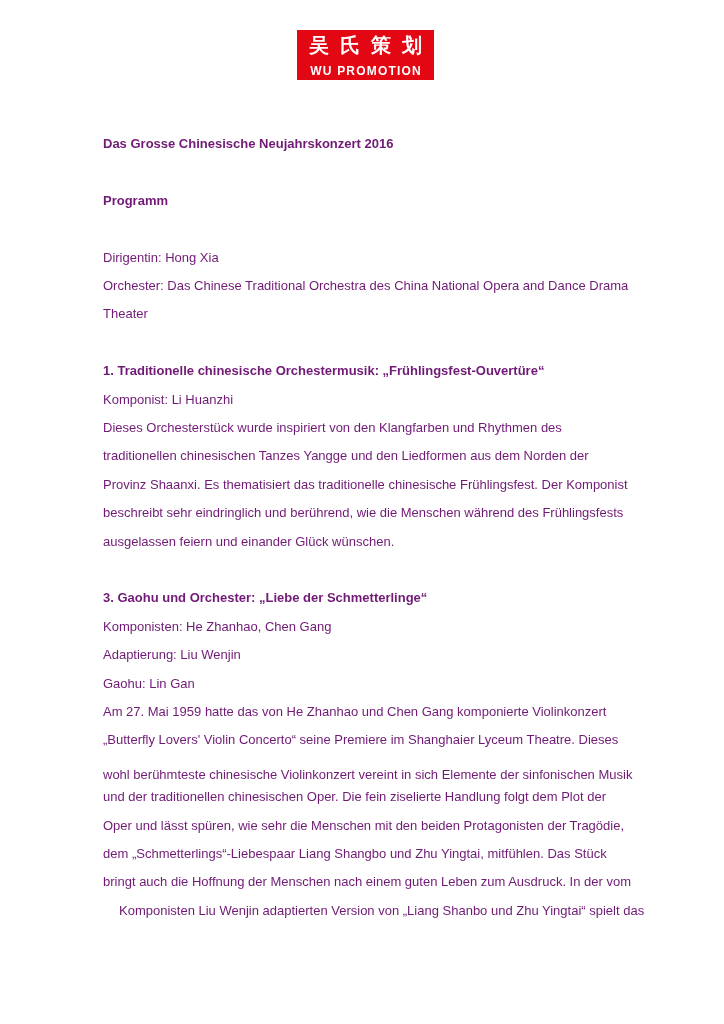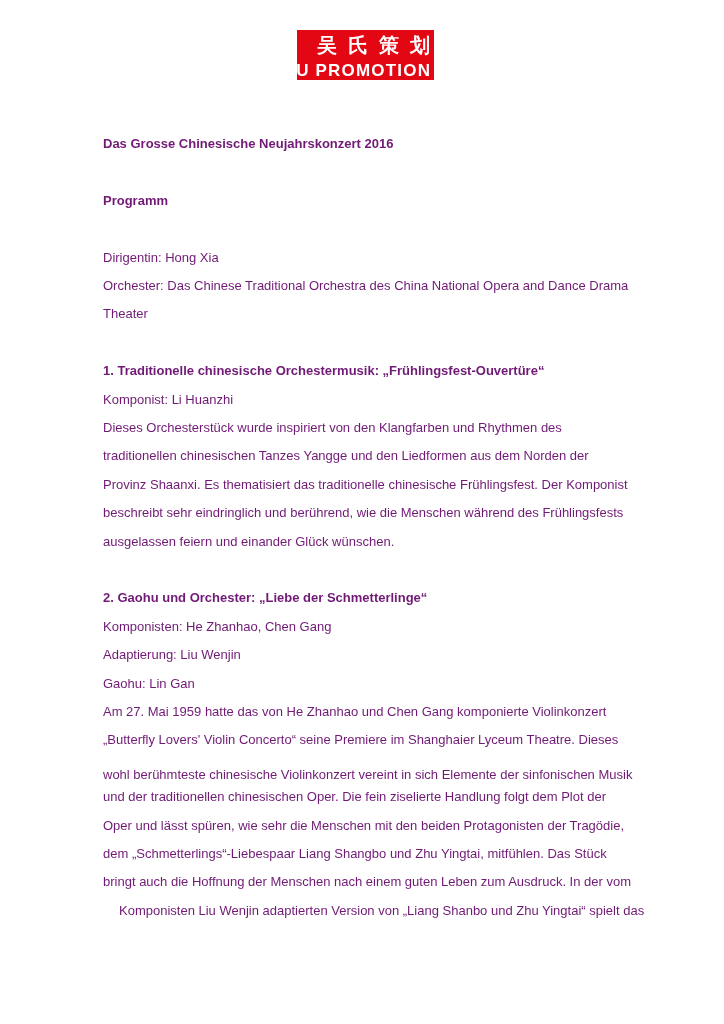--- a/index.html
+++ b/index.html
@@ -22,37 +22,37 @@
   .logo {
     position: absolute;
     left: 297px;
     top: 30px;
     width: 137px;
     height: 50px;
     background: #e30613;
     color: #ffffff;
     display: flex;
     flex-direction: column;
-    align-items: flex-end;
+    align-items: center;
     justify-content: center;
     box-sizing: border-box;
     padding: 3px 4px 2px 4px;
     gap: 8px;
   }
   .logo-cn {
     font-weight: bold;
     font-size: 20px;
     line-height: 22px;
     letter-spacing: 11px;
     margin-right: -11px;
     white-space: nowrap;
   }
   .logo-en {
     font-weight: bold;
-    font-size: 17px;
+    font-size: 12px;
     line-height: 14px;
     letter-spacing: 1.2px;
     margin-right: -1.2px;
     white-space: nowrap;
   }
   
   .textblock {
     position: absolute;
     left: 103px;
     top: 130px;
@@ -109,21 +109,21 @@
     <div class="line r4">Dirigentin: Hong Xia</div>
     <div class="line r5">Orchester: Das Chinese Traditional Orchestra des China National Opera and Dance Drama</div>
     <div class="line r6">Theater</div>
     <div class="line b r8">1. Traditionelle chinesische Orchestermusik: „Frühlingsfest-Ouvertüre“</div>
     <div class="line r9">Komponist: Li Huanzhi</div>
     <div class="line r10">Dieses Orchesterstück wurde inspiriert von den Klangfarben und Rhythmen des</div>
     <div class="line r11">traditionellen chinesischen Tanzes Yangge und den Liedformen aus dem Norden der</div>
     <div class="line r12">Provinz Shaanxi. Es thematisiert das traditionelle chinesische Frühlingsfest. Der Komponist</div>
     <div class="line r13">beschreibt sehr eindringlich und berührend, wie die Menschen während des Frühlingsfests</div>
     <div class="line r14">ausgelassen feiern und einander Glück wünschen.</div>
-    <div class="line b r16">2. Gaohu und Orchester: „Liebe der Schmetterlinge“</div>
+    <div class="line b r16">3. Gaohu und Orchester: „Liebe der Schmetterlinge“</div>
     <div class="line r17">Komponisten: He Zhanhao, Chen Gang</div>
     <div class="line r18">Adaptierung: Liu Wenjin</div>
     <div class="line r19">Gaohu: Lin Gan</div>
     <div class="line r20">Am 27. Mai 1959 hatte das von He Zhanhao und Chen Gang komponierte Violinkonzert</div>
     <div class="line r21">„Butterfly Lovers' Violin Concerto“ seine Premiere im Shanghaier Lyceum Theatre. Dieses</div>
     <div class="line r22">wohl berühmteste chinesische Violinkonzert vereint in sich Elemente der sinfonischen Musik</div>
     <div class="line r23">und der traditionellen chinesischen Oper. Die fein ziselierte Handlung folgt dem Plot der</div>
     <div class="line r24">Oper und lässt spüren, wie sehr die Menschen mit den beiden Protagonisten der Tragödie,</div>
     <div class="line r25">dem „Schmetterlings“-Liebespaar Liang Shangbo und Zhu Yingtai, mitfühlen. Das Stück</div>
     <div class="line r26">bringt auch die Hoffnung der Menschen nach einem guten Leben zum Ausdruck. In der vom</div>

